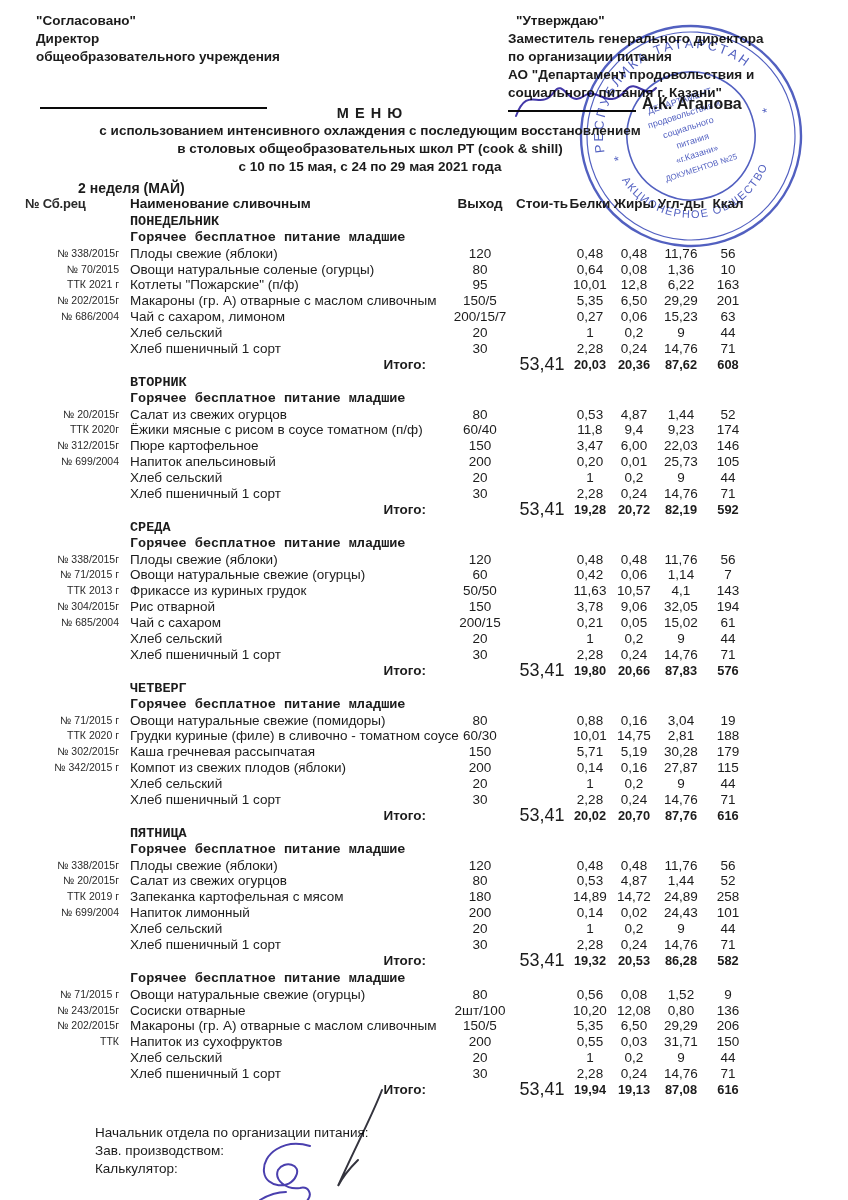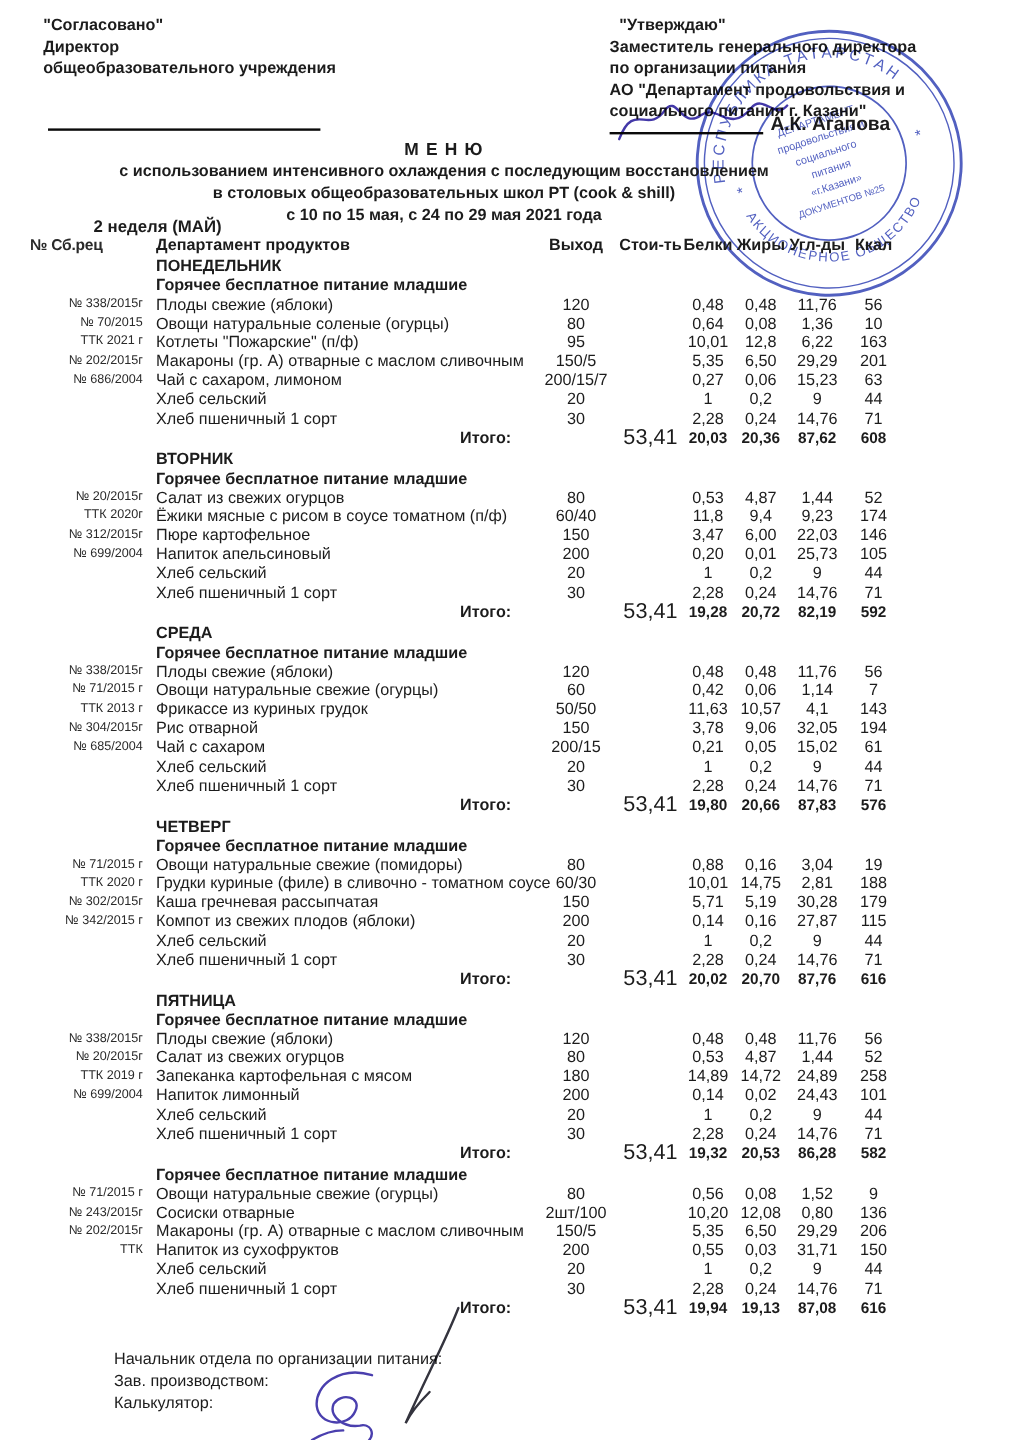--- a/index.html
+++ b/index.html
@@ -12,37 +12,37 @@
   
   .approval{font-size:13.5px;font-weight:bold;line-height:18px;white-space:nowrap;}
   .approval-left{left:36px;top:12px;}
   .approval-right{left:508px;top:12px;}
   .approval-right .ind{padding-left:8px;}
   .sig-line{border-top:2px solid #0a0a0a;height:0;}
   .line-left{left:40px;top:107px;width:227px;}
   .line-right{left:508px;top:110px;width:128px;}
   .signer{left:642px;top:95px;font-size:16px;font-weight:bold;white-space:nowrap;}
   
-  .title-block{left:0;top:116px;width:740px;text-align:center;font-weight:bold;line-height:18px;font-size:13.5px;}
+  .title-block{left:0;top:104px;width:740px;text-align:center;font-weight:bold;line-height:18px;font-size:13.5px;}
   .title-menu{font-size:14.5px;letter-spacing:1px;}
   .week{left:78px;top:180px;font-size:14px;font-weight:bold;}
   
   .menu-table{left:0;top:196px;width:808px;}
   .row{
     display:grid;
     grid-template-columns:96px 318px 72px 52px 44px 44px 50px 44px;
     margin-left:30px;height:15.9px;line-height:15.9px;align-items:center;
   }
   .c-recipe{font-size:10.5px;text-align:right;padding-right:7px;color:#2a2a2a;white-space:nowrap;}
   .c-name{font-size:13.5px;padding-left:4px;white-space:nowrap;}
   .c-out,.c-cost,.c-prot,.c-fat,.c-carb,.c-kcal{font-size:13.5px;text-align:center;white-space:nowrap;}
   .header-row span{font-weight:bold;}
   .header-row .c-recipe{font-size:13px;text-align:left;padding:0;margin-left:-5px;letter-spacing:-0.2px;}
   .day-section{margin-top:2px;}
-  .day-row .c-name,.meal-row .c-name{font-weight:bold;}
+  .day-row .c-name,.meal-row .c-name{font-weight:bold;font-family:Liberation Mono, monospace;}
   .total-row .c-name{font-weight:bold;text-align:right;padding-right:18px;}
   .total-row .c-cost{font-weight:normal;font-size:18px;}
   .total-row .c-prot,.total-row .c-fat,.total-row .c-carb,.total-row .c-kcal{font-weight:bold;font-size:12.8px;}
   
   .footer{left:95px;top:1124px;font-size:13.5px;line-height:17.8px;white-space:nowrap;}
   
   .stamp{left:575px;top:20px;mix-blend-mode:multiply;opacity:0.88;}
   .sig-svg{mix-blend-mode:multiply;}
 </style>
 </head>
@@ -99,21 +99,21 @@
   <div class="title-menu">М Е Н Ю</div>
   <div>с использованием интенсивного охлаждения с последующим восстановлением</div>
   <div>в столовых общеобразовательных школ РТ (cook &amp; shill)</div>
   <div>с 10 по 15 мая, с 24 по 29 мая 2021 года</div>
 </div>
 <div class="abs week">2 неделя (МАЙ)</div>
 
 <div class="abs menu-table">
   <div class="row header-row">
     <span class="c-recipe">№ Сб.рец</span>
-    <span class="c-name">Департамент продуктов</span>
+    <span class="c-name">Наименование сливочным</span>
     <span class="c-out">Выход</span>
     <span class="c-cost">Стои-ть</span>
     <span class="c-prot">Белки</span>
     <span class="c-fat">Жиры</span>
     <span class="c-carb">Угл-ды</span>
     <span class="c-kcal">Ккал</span>
   </div>
   <div id="table-body">
       <div class="day-section">
         <div class="row day-row">

